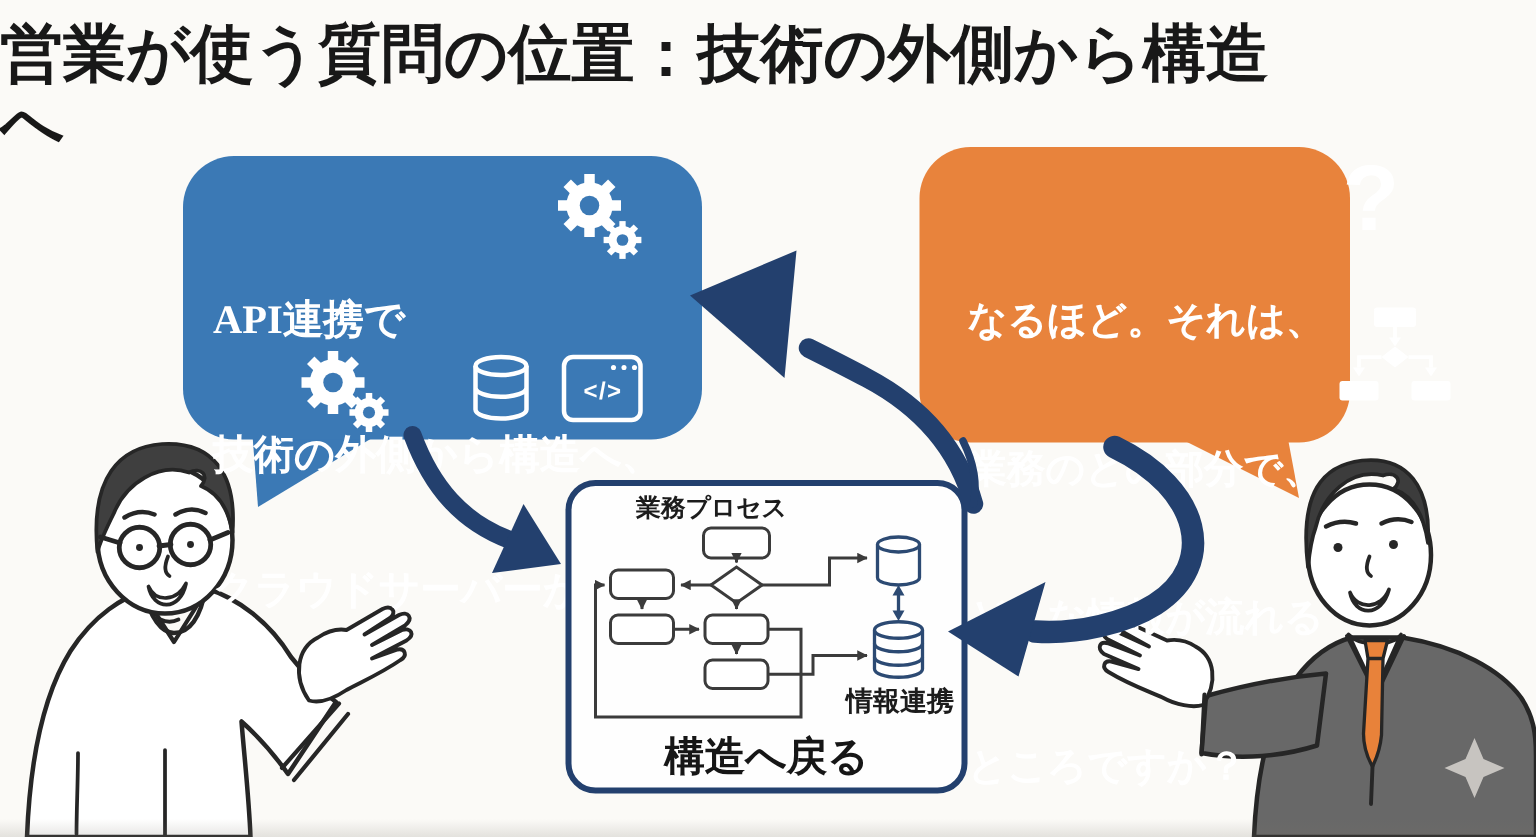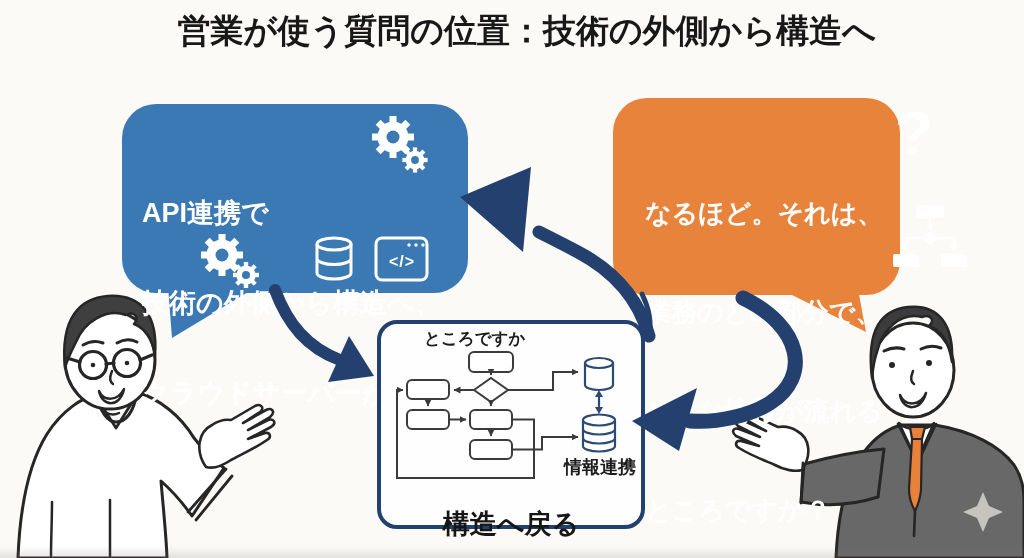--- a/index.html
+++ b/index.html
@@ -1,35 +1,35 @@
 <!DOCTYPE html>
 <html><head>
 <meta charset="utf-8">
 <style>
   html,body{margin:0;padding:0;}
   body{font-family:"Liberation Sans","DejaVu Sans",sans-serif;}
   #canvas{position:relative;width:1024px;height:558px;background:#fbfaf7;overflow:hidden;}
   .abs{position:absolute;}
   svg.layer{position:absolute;left:0;top:0;width:1024px;height:558px;}
-  #title{left:0;top:13px;width:876px;text-align:right;font-size:33px;font-weight:900;
+  #title{left:0;top:13px;width:876px;text-align:left;font-size:42px;font-weight:900;
          color:#181818;letter-spacing:0;line-height:1.1;}
-  .bubble{border-radius:34px;}
+  .bubble{border-radius:34px;font-family:Liberation Serif, serif;}
   #bubble-blue{left:122px;top:104px;width:346px;height:189px;background:#3b79b5;}
   #bubble-orange{left:613px;top:98px;width:287px;height:197px;background:#e8833c;}
   .bubble-text{position:absolute;color:#ffffff;font-weight:800;white-space:pre;}
   #blue-text{left:20px;top:34px;font-size:27px;line-height:30px;}
   #orange-text{left:32px;top:33px;font-size:26px;line-height:33px;}
   #qmark{left:884px;top:102px;width:60px;text-align:center;font-size:62px;font-weight:800;color:#fff;line-height:1;}
   #code-glyph{left:377px;top:253px;width:50px;text-align:center;font-size:16px;font-weight:800;color:#fff;letter-spacing:1px;}
   #diagram-box{left:377px;top:320px;width:268px;height:209px;box-sizing:border-box;
                border:4px solid #23406e;border-radius:20px;background:#fefefe;}
   .diag-label{color:#1c1c1c;font-weight:700;}
   #process-label{left:424px;top:328px;font-size:16.5px;}
   #link-label{left:564px;top:455px;font-size:18px;}
-  #bottom-label{left:377px;top:506px;width:268px;text-align:center;font-size:27px;font-weight:800;color:#161616;}
+  #bottom-label{left:377px;top:486px;width:268px;text-align:center;font-size:27px;font-weight:800;color:#161616;}
   #bottom-shadow{left:0;top:546px;width:1024px;height:12px;
                  background:linear-gradient(to bottom,rgba(120,115,105,0),rgba(120,115,105,0.18));}
 </style>
 </head>
 <body>
 
 <div id="canvas">
 
   <svg class="layer" viewBox="0 0 1024 558">
 
@@ -143,21 +143,21 @@
         <path fill="none" d="M583,429 A16,5.5 0 0 0 615,429 M583,438 A16,5.5 0 0 0 615,438"></path>
       </g>
       <g stroke="#2c4a73" stroke-width="2.2">
         <path d="M599,396 L599,408" fill="none"></path>
         <polygon points="595,397 603,397 599,390" fill="#2c4a73" stroke="none"></polygon>
         <polygon points="595,407 603,407 599,414" fill="#2c4a73" stroke="none"></polygon>
       </g>
     </g>
   </svg>
 
-  <div id="process-label" class="abs diag-label">ところですか</div>
+  <div id="process-label" class="abs diag-label">業務プロセス</div>
   <div id="link-label" class="abs diag-label">情報連携</div>
   <div id="bottom-label" class="abs">構造へ戻る</div>
 
   <svg class="layer" viewBox="0 0 1024 558">
 
     <g fill="#ffffff">
       <g transform="translate(393,137)">
         <g>
           <rect x="-3.5" y="-21" width="7" height="10"></rect>
             <rect x="-3.5" y="-21" width="7" height="10" transform="rotate(45)"></rect>

